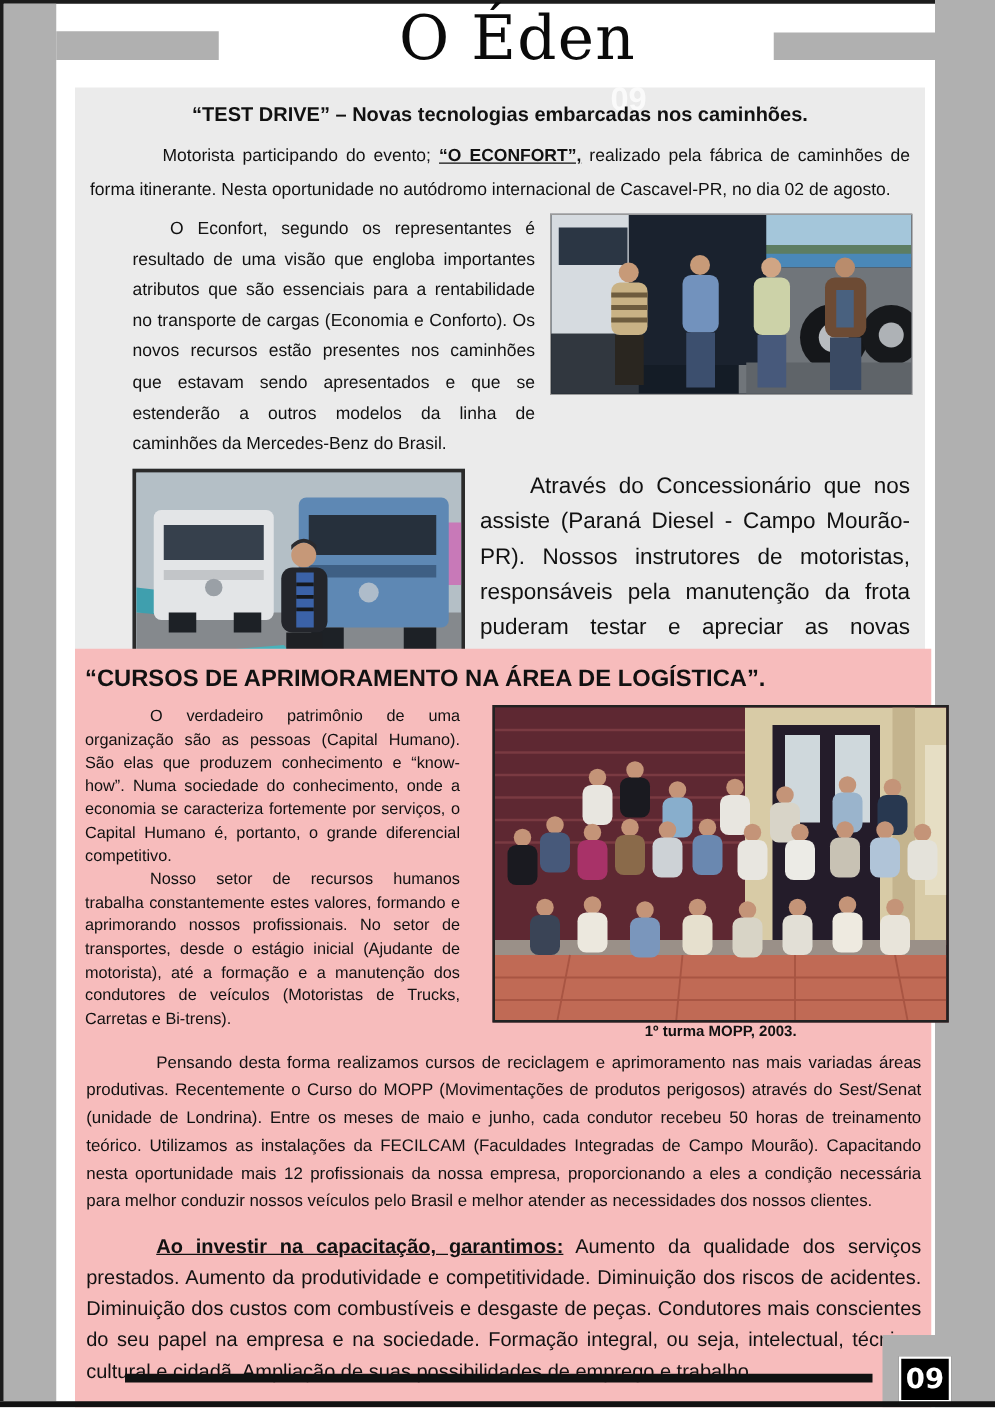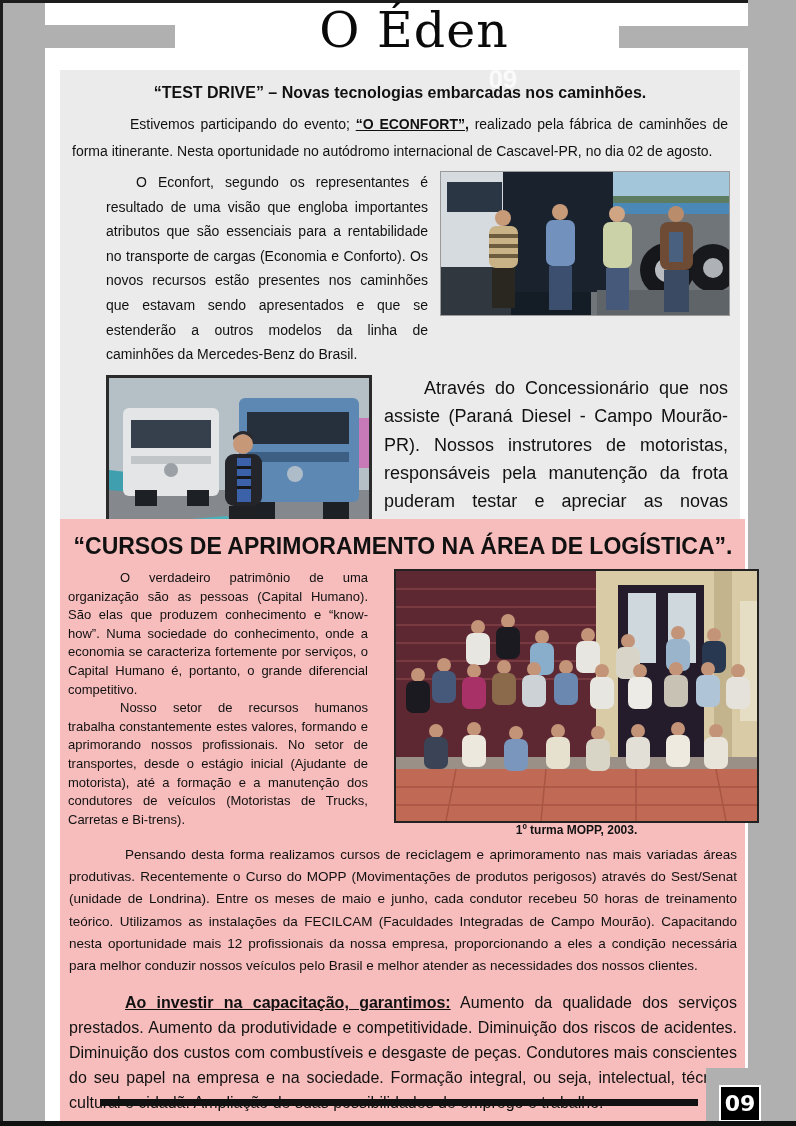--- a/index.html
+++ b/index.html
@@ -53,21 +53,21 @@
   }
   .a1-p3{margin:4px 2px 0;text-indent:40px;text-align:justify;font-size:18px;line-height:28.4px;}
   .a1-credits{margin:6px 0 8px 300px;text-align:center;font-size:11px;line-height:22px;}
   .bold{font-weight:bold;}
   figure{margin:0;padding:0;}
   
   .article2{
     position:absolute;left:60px;top:519px;width:685px;
     background:#f7bcbc;padding:2px 7px 6px 8px;box-sizing:border-box;
   }
-  .a2-title{margin:12px 0 0;text-align:center;font-size:23px;font-weight:bold;}
+  .a2-title{margin:12px 0 0;text-align:left;font-size:19px;font-weight:bold;}
   .a2-cols{display:flex;gap:26px;margin-top:9px;}
   .a2-left{width:300px;flex:0 0 300px;font-size:13px;line-height:18.6px;text-align:justify;}
   .a2-left p{margin:0;text-indent:52px;}
   .a2-photo-wrap{flex:1 1 auto;}
   .photo3{
     width:361px;height:250px;border:2px solid #222;background:#5e2832;
   }
   .a2-caption{text-align:center;font-weight:bold;font-size:12px;margin-top:0;}
   .a2-p3{margin:7px 1px 13px;text-indent:56px;text-align:justify;font-size:13.5px;line-height:22.2px;}
   .a2-p4{margin:3px 1px 0;text-indent:56px;text-align:justify;font-size:16px;line-height:25px;}
@@ -84,21 +84,21 @@
   <div class="bar-left"></div>
   <div class="strip-right"></div>
   <div class="bar-right"></div>
 
   <h1 class="masthead">O Éden</h1>
 
   <section class="article1">
     <div class="ghost09">09</div>
     <h2 class="a1-title">“TEST DRIVE” – Novas tecnologias embarcadas nos caminhões.</h2>
 
-    <p class="a1-p1"><span>Estivemos participando do evento; </span><span class="seg-b">“O ECONFORT”,</span><span> realizado pela fábrica de caminhões de forma itinerante. Nesta oportunidade no autódromo internacional de Cascavel-PR, no dia 02 de agosto.</span></p>
+    <p class="a1-p1"><span>Motorista participando do evento; </span><span class="seg-b">“O ECONFORT”,</span><span> realizado pela fábrica de caminhões de forma itinerante. Nesta oportunidade no autódromo internacional de Cascavel-PR, no dia 02 de agosto.</span></p>
 
     <div class="a1-row">
       <figure class="photo1">
         <svg width="288" height="143" viewBox="0 0 288 143">
           <rect width="288" height="143" fill="#141c26"></rect>
           <rect x="150" y="0" width="138" height="34" fill="#a4c6da"></rect>
           <rect x="150" y="24" width="138" height="9" fill="#5d7d62"></rect>
           <rect x="150" y="31" width="138" height="11" fill="#4a88b8"></rect>
           <rect x="150" y="42" width="138" height="101" fill="#70757a"></rect>
           <rect x="0" y="0" width="70" height="95" fill="#d6dbe0"></rect>

